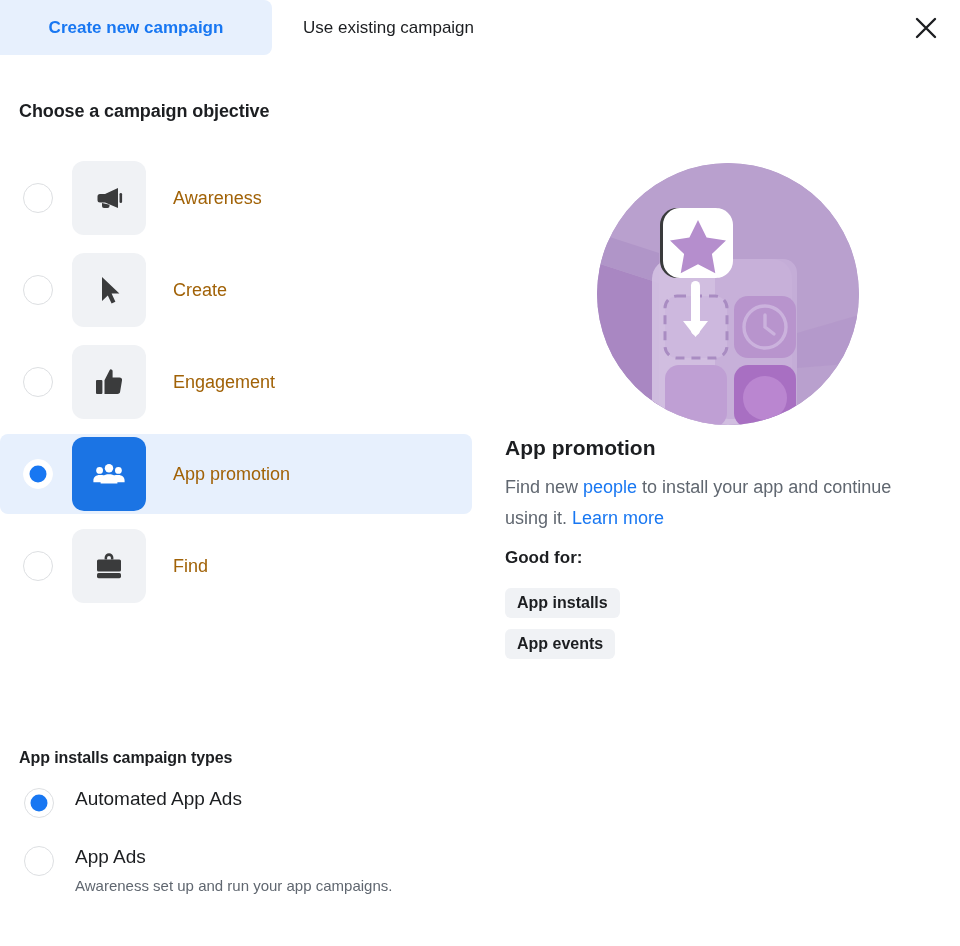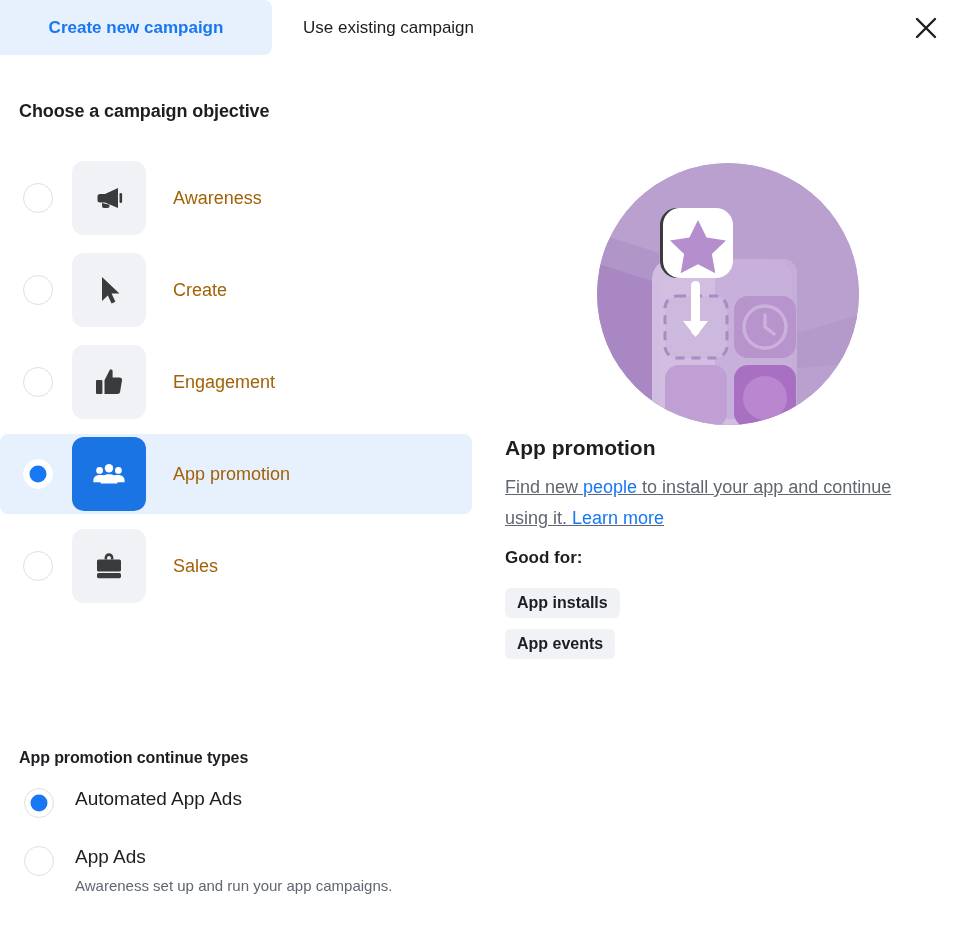--- a/index.html
+++ b/index.html
@@ -177,21 +177,20 @@
     color: #1c1e21;
   }
   .detail-desc {
     position: absolute;
     top: 472px;
     left: 0;
     width: 408px;
     font-size: 18px;
     line-height: 31px;
     color: #606770;
-    text-decoration: underline;
   }
   .detail-desc .link { color: #1877f2; }
   .detail-desc .link-strong { color: #1877f2; }
 
   .good-for-label {
     position: absolute;
     top: 548px;
     left: 0;
     font-size: 17px;
     font-weight: 700;
@@ -356,21 +355,21 @@
         <span>
           <svg width="36" height="36" viewBox="0 0 36 36">
             <path d="M13.6 9.6 A4.4 4.4 0 0 1 18 5.2 A4.4 4.4 0 0 1 22.4 9.6 L22.4 11.4
                      L19.9 11.4 L19.9 9.8 A1.9 1.9 0 0 0 18 7.9 A1.9 1.9 0 0 0 16.1 9.8
                      L16.1 11.4 L13.6 11.4 Z" fill="#3a3b3c"></path>
             <rect x="6" y="11.4" width="24" height="12.2" rx="1.6" fill="#3a3b3c"></rect>
             <rect x="6" y="25" width="24" height="5.2" rx="1.6" fill="#3a3b3c"></rect>
           </svg>
         </span>
       </div>
-      <div class="objective-label">Sales</div>
+      <div class="objective-label">Find</div>
     </div>
 
   </div>
 
   <div class="detail-panel">
 
     <div class="illustration">
       <svg width="262" height="262" viewBox="0 0 262 262">
         <defs>
           <clipPath id="circleClip">
@@ -424,21 +423,21 @@
       <span class="badge-row">
         <span class="badge">App installs</span>
       </span>
       <span class="badge-row">
         <span class="badge">App events</span>
       </span>
     </div>
 
   </div>
 
-  <div class="section-title" id="types-title">App promotion continue types</div>
+  <div class="section-title" id="types-title">App installs campaign types</div>
 
   <div class="types-list">
 
     <div class="type-row">
       <div class="type-radio checked"></div>
       <div class="type-text">
         <div class="type-title">Automated App Ads</div>
       </div>
     </div>
 

